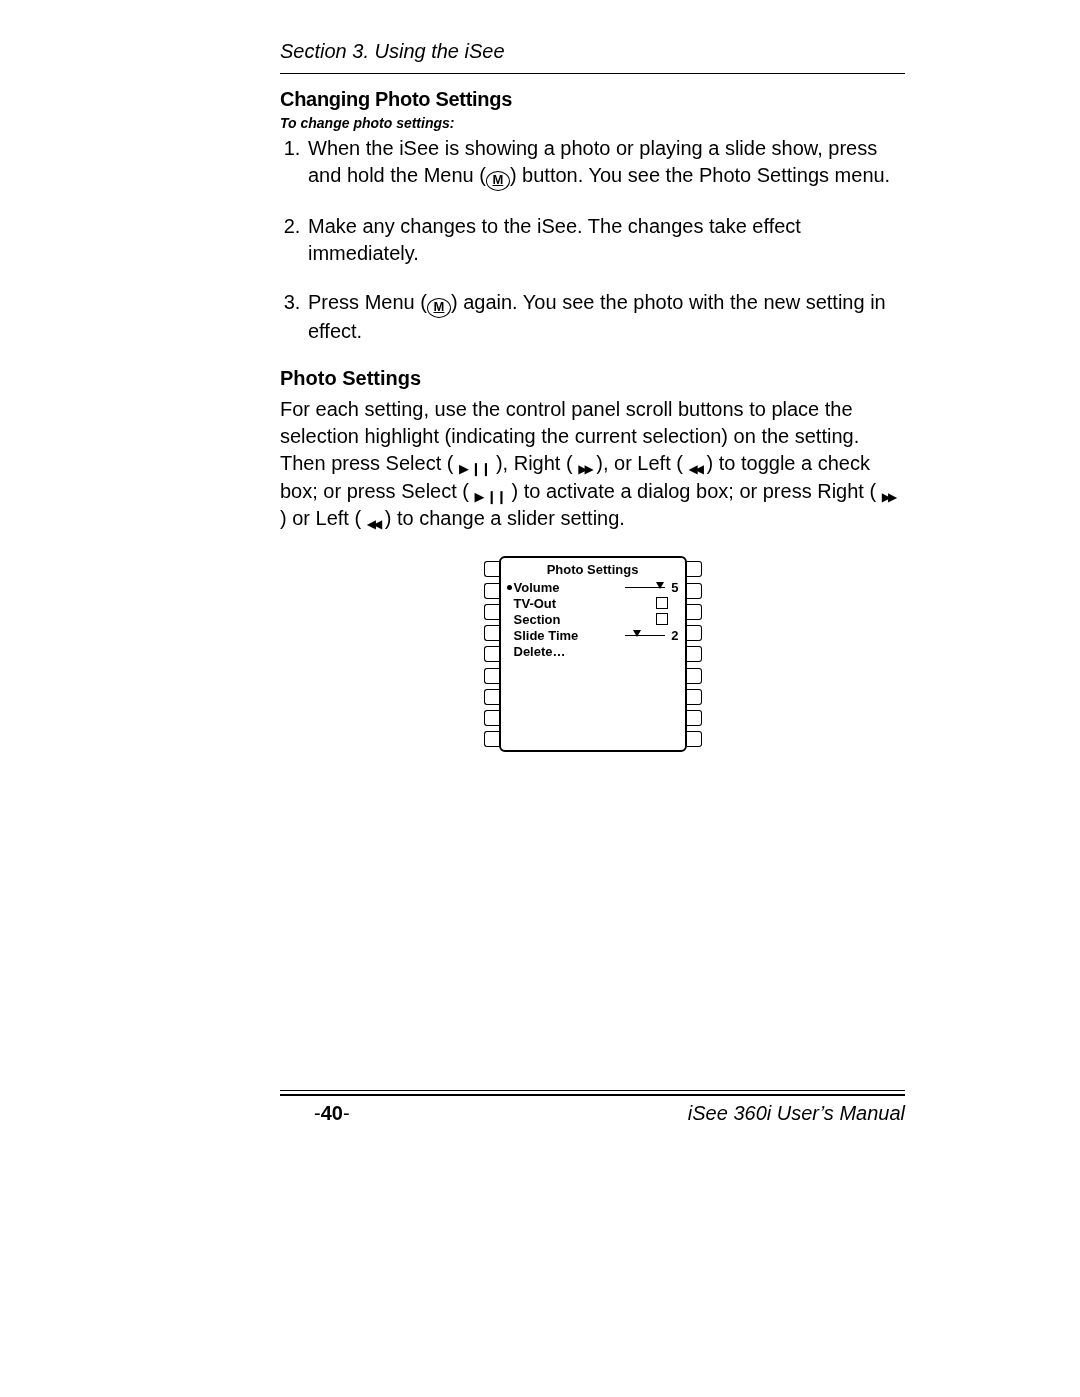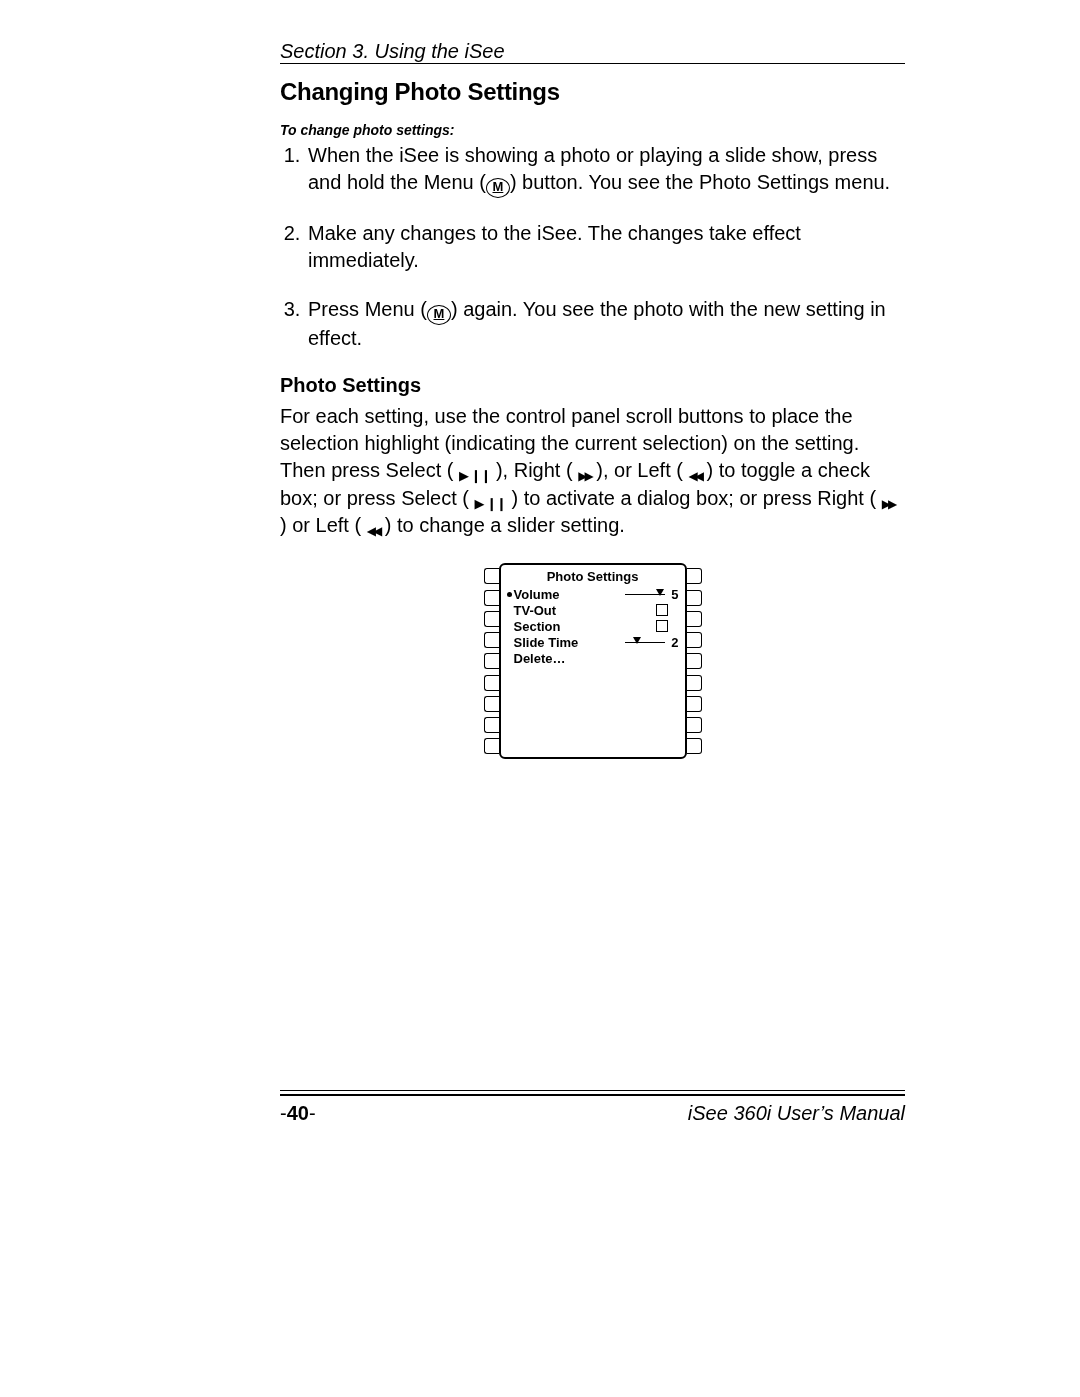--- a/index.html
+++ b/index.html
@@ -12,30 +12,30 @@
   .page {
     width: 1080px;
     height: 1397px;
     position: relative;
     box-sizing: border-box;
     padding: 40px 175px 0 280px;
   }
   .section-line {
     font-style: italic;
     font-size: 20px;
-    margin-bottom: 0;
+    margin-bottom: 10px;
   }
   .hairline {
     border-top: 1px solid #000;
     margin-bottom: 14px;
   }
   .heading {
     font-weight: bold;
-    font-size: 24px;
-    margin-bottom: 16px;
+    font-size: 20px;
+    margin-bottom: 4px;
     font-stretch: condensed;
     letter-spacing: -0.3px;
   }
   .subheading-italic {
     font-weight: bold;
     font-style: italic;
     font-size: 14px;
     margin-bottom: 4px;
   }
   .subheading-bold {
@@ -149,21 +149,21 @@
   .footer {
     position: absolute;
     left: 280px;
     right: 175px;
     top: 1090px;
   }
   .footer .rule-thin { border-top:1px solid #000; margin-bottom:3px;}
   .footer .rule-thick { border-top:2px solid #000; }
   .footer .footer-row {
     display:flex; justify-content:space-between; align-items:baseline;
-    font-size:20px; margin-top:6px;
+    font-size:20px; margin-top:6px;margin-left:34px;
   }
   .footer .pagenum { font-weight:bold; }
   .footer .manual { font-style: italic; }
 </style>
 </head>
 <body>
 
 <div class="page">
 
   <div class="section-line">Section 3. Using the iSee</div>

